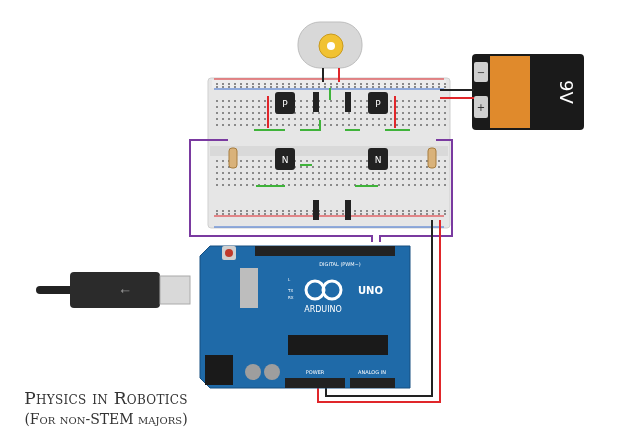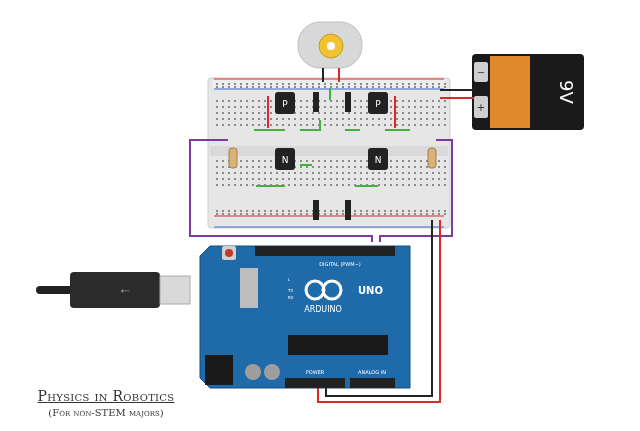--- a/index.html
+++ b/index.html
@@ -1,20 +1,20 @@
 <!DOCTYPE html>
 <html><head>
 <meta charset="utf-8">
 <style>
   html,body{margin:0;padding:0;background:#ffffff;}
   body{width:640px;height:431px;position:relative;overflow:hidden;font-family:"DejaVu Sans",sans-serif;}
   #stage{position:absolute;left:0;top:0;width:640px;height:431px;}
   .caption{position:absolute;left:6px;top:388px;width:200px;text-align:center;color:#333;font-family:"DejaVu Serif",serif;}
-  .caption .t1{font-size:14px;letter-spacing:0.3px;font-variant:small-caps;text-decoration:underline;}
-  .caption .t2{font-size:10px;font-variant:small-caps;margin-top:3px;}
+  .caption .t1{font-size:17px;letter-spacing:0.3px;font-variant:small-caps;}
+  .caption .t2{font-size:14px;font-variant:small-caps;margin-top:3px;}
   svg text{font-family:"DejaVu Sans",sans-serif;}
 </style>
 </head>
 <body>
 
 <div id="stage">
 <svg width="640" height="431" viewBox="0 0 640 431" xmlns="http://www.w3.org/2000/svg">
 
   <g>
     <rect x="208" y="78" width="242" height="150" rx="3" fill="#e6e6e6" stroke="#cfcfcf"></rect>

